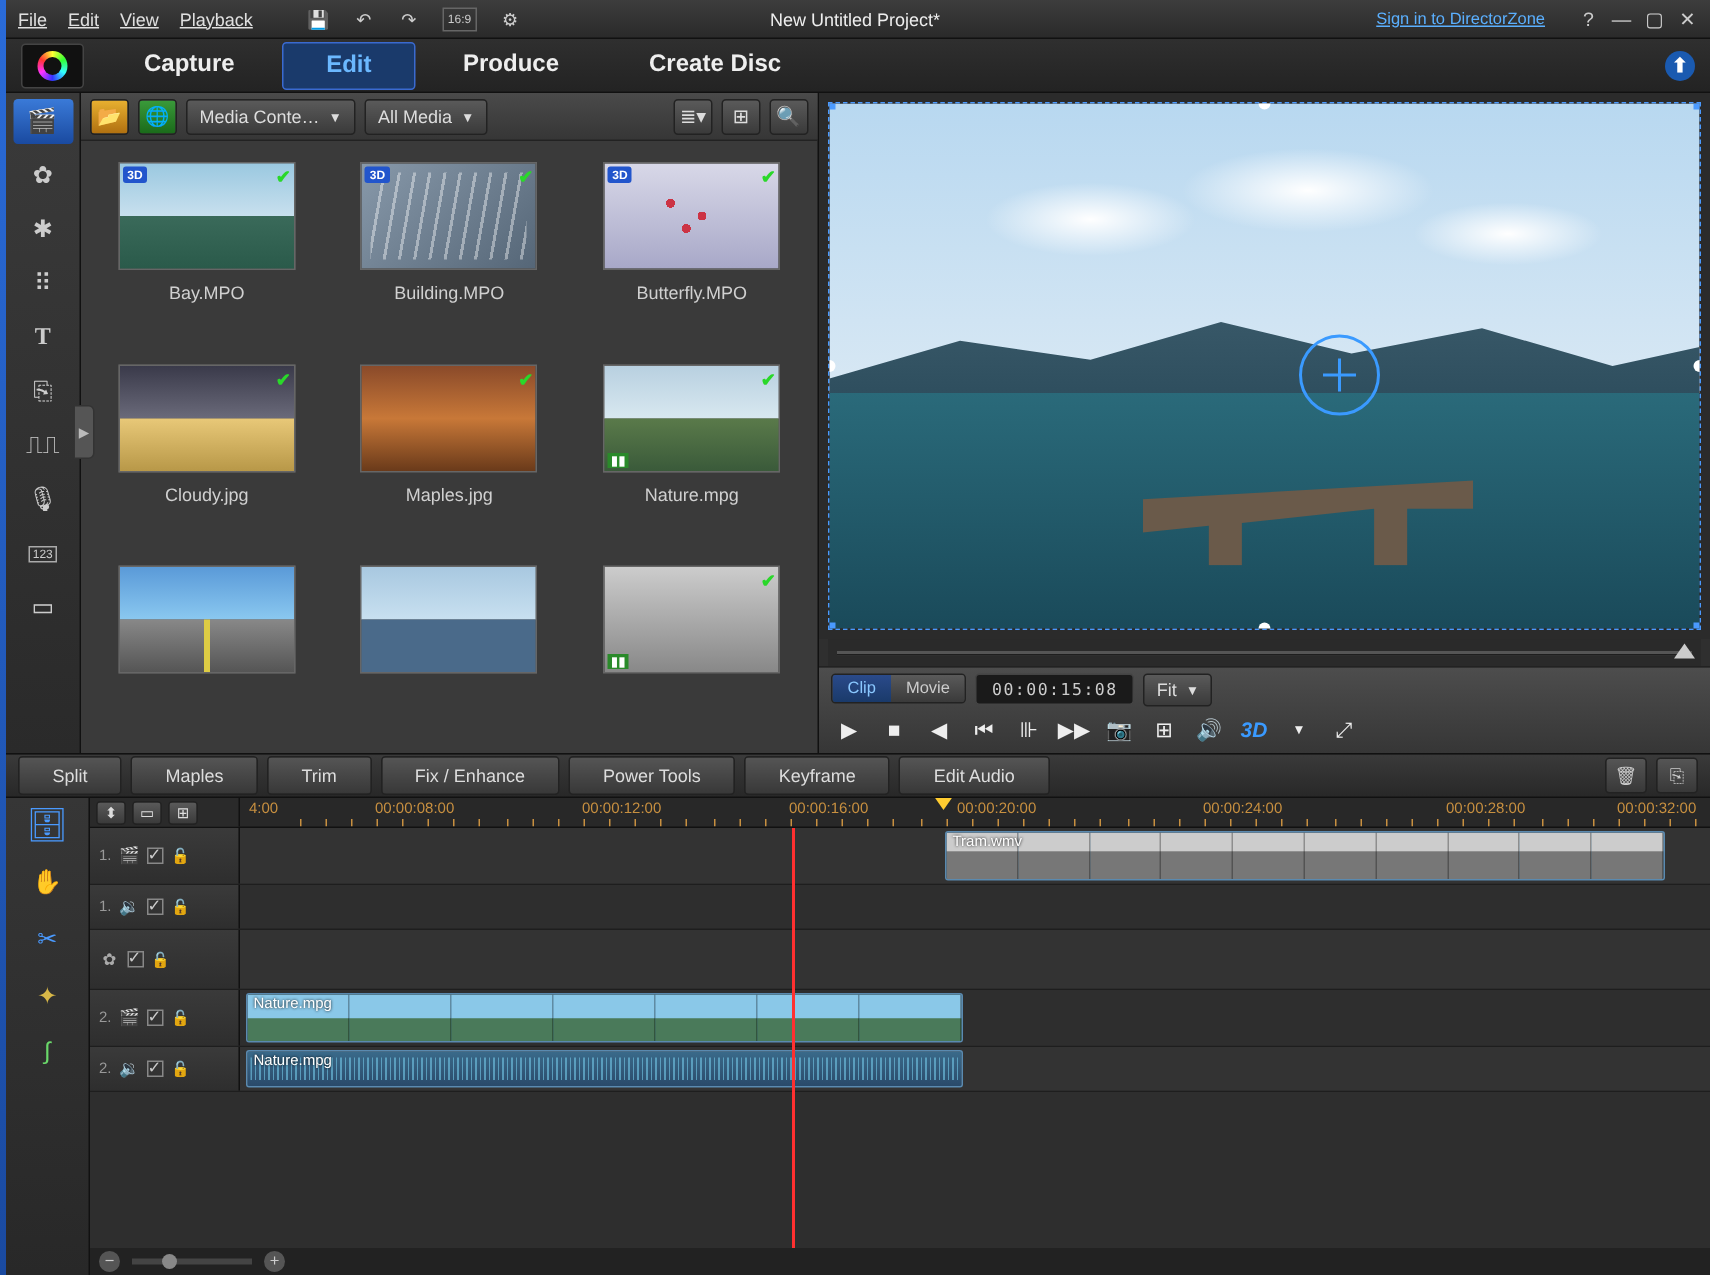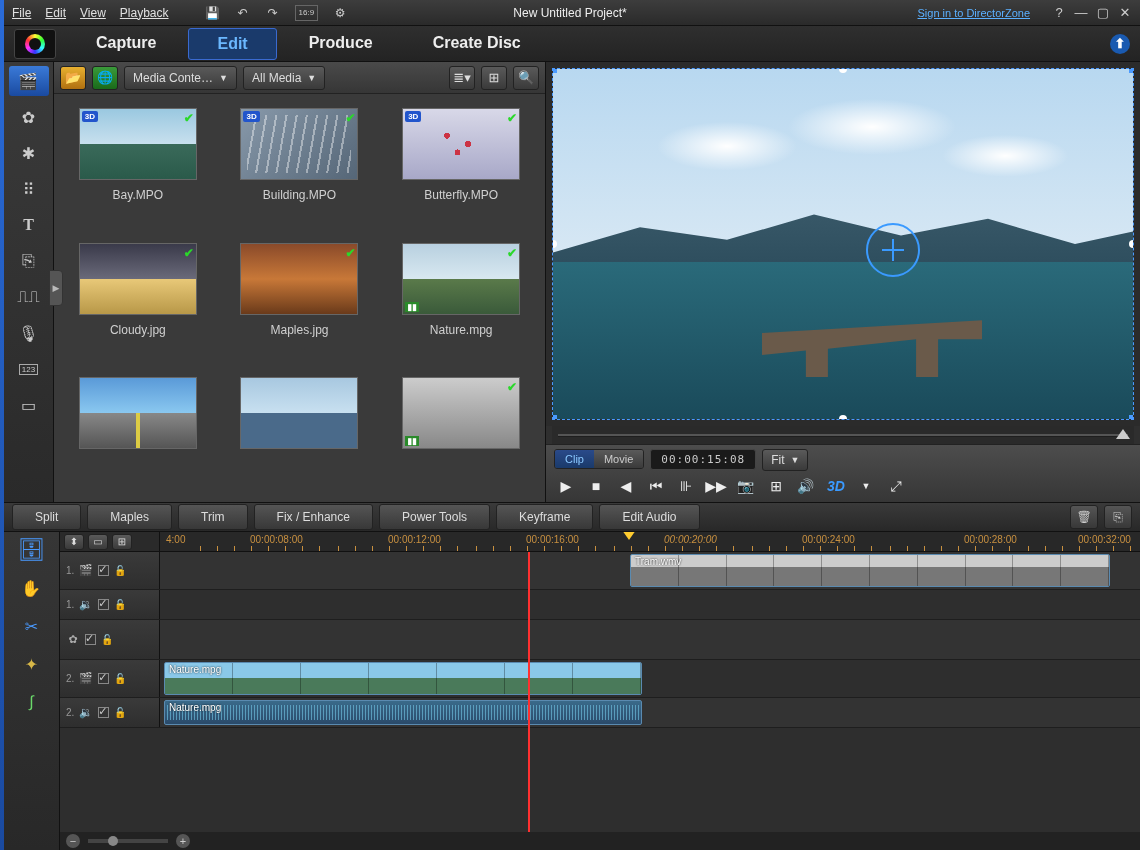--- a/index.html
+++ b/index.html
@@ -405,21 +405,21 @@
             <span class="ruler-tick" style="left: 297px;"></span>
             <span class="ruler-mark" style="left: 366px;">00:00:16:00</span>
             <span class="ruler-tick" style="left: 316px;"></span>
             <span class="ruler-tick" style="left: 333px;"></span>
             <span class="ruler-tick" style="left: 350px;"></span>
             <span class="ruler-tick" style="left: 367px;"></span>
             <span class="ruler-tick" style="left: 384px;"></span>
             <span class="ruler-tick" style="left: 401px;"></span>
             <span class="ruler-tick" style="left: 418px;"></span>
             <span class="ruler-tick" style="left: 435px;"></span>
-            <span class="ruler-mark" style="left: 504px; font-style: italic;">00:00:20:00</span>
+            <span class="ruler-mark" style="left: 478px;">00:00:20:00</span>
             <span class="ruler-tick" style="left: 454px;"></span>
             <span class="ruler-tick" style="left: 471px;"></span>
             <span class="ruler-tick" style="left: 488px;"></span>
             <span class="ruler-tick" style="left: 505px;"></span>
             <span class="ruler-tick" style="left: 522px;"></span>
             <span class="ruler-tick" style="left: 539px;"></span>
             <span class="ruler-tick" style="left: 556px;"></span>
             <span class="ruler-tick" style="left: 573px;"></span>
             <span class="ruler-mark" style="left: 642px;">00:00:24:00</span>
             <span class="ruler-tick" style="left: 592px;"></span>

